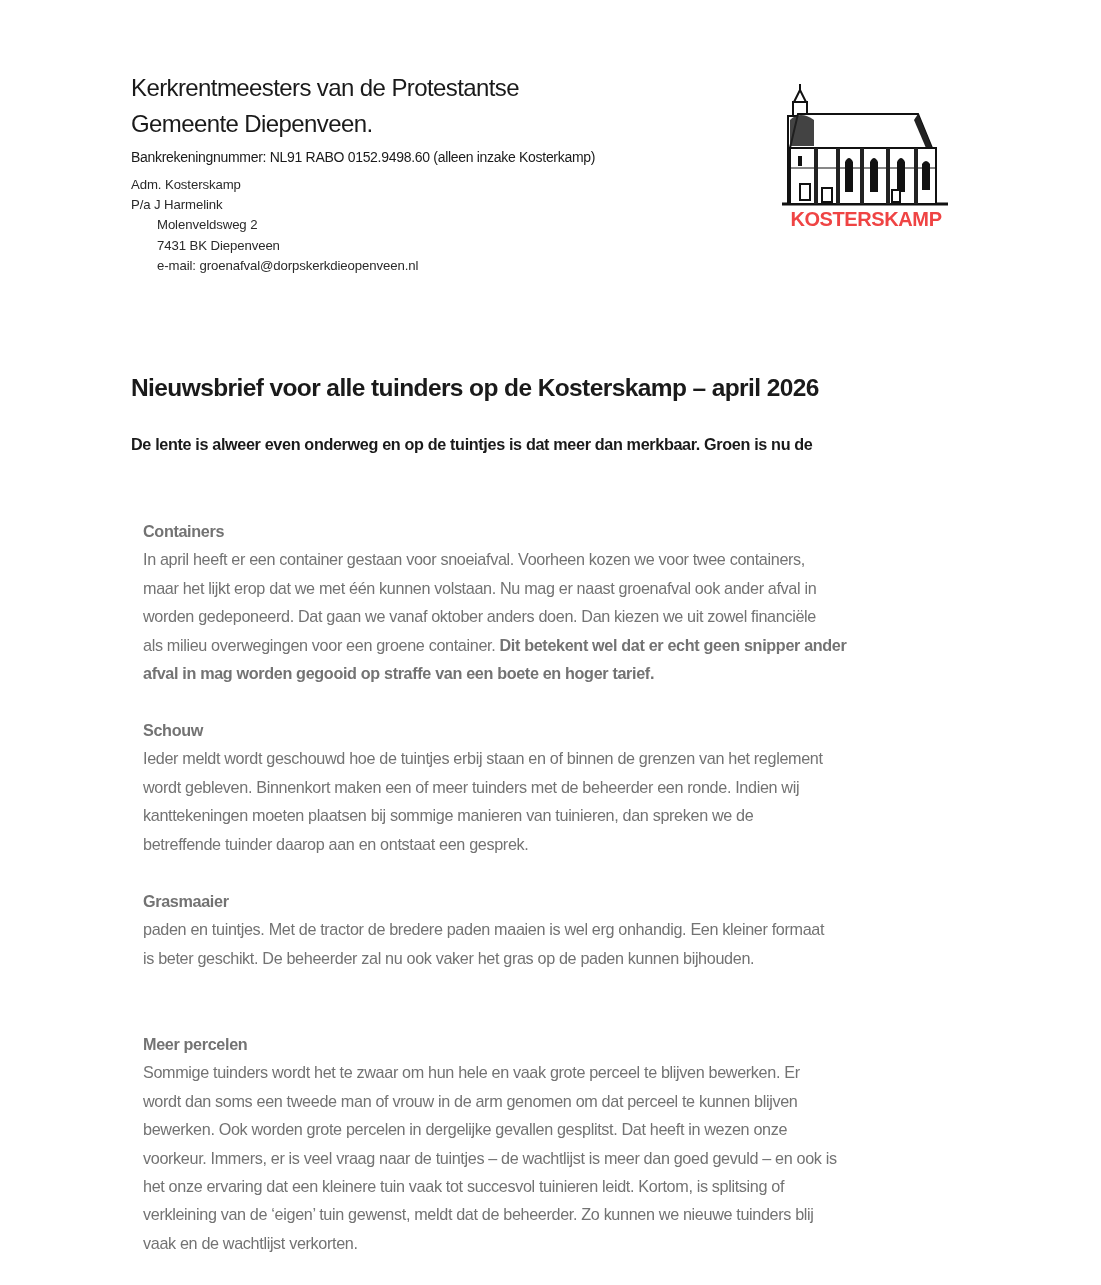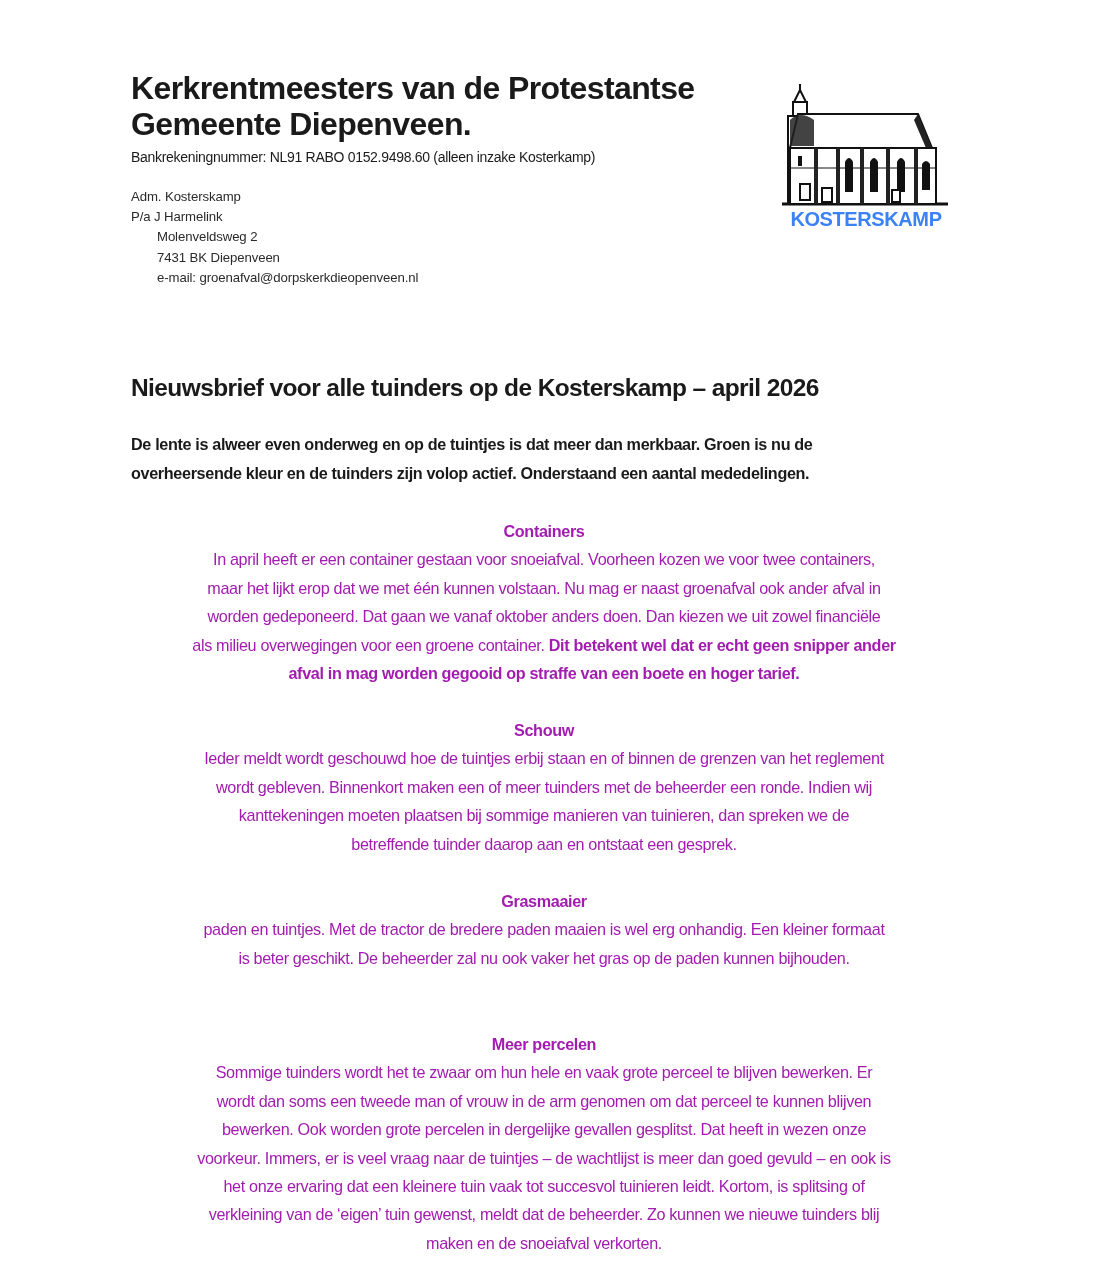--- a/index.html
+++ b/index.html
@@ -20,40 +20,40 @@
       left: 0; top: 0;
       width: 1101px;
       height: 1285px;
       background: #ffffff;
     }
     .org-title {
       position: absolute;
       left: 131px;
       top: 70px;
       width: 620px;
-      font-size: 32px;
+      font-size: 24px;
       line-height: 36px;
-      font-weight: bold;
+      font-weight: normal;
       letter-spacing: -0.6px;
       color: #1a1a1a;
       margin: 0;
     }
     .bank-line {
       position: absolute;
       left: 131px;
       top: 149px;
       font-size: 14px;
       font-weight: normal;
       letter-spacing: -0.3px;
       color: #1a1a1a;
     }
     .address {
       position: absolute;
       left: 131px;
-      top: 187px;
+      top: 175px;
       font-size: 13.2px;
       line-height: 20.2px;
       color: #2a2a2a;
       letter-spacing: -0.1px;
     }
     .address .indent { padding-left: 26px; }
     .logo {
       position: absolute;
       left: 778px;
       top: 80px;
@@ -63,21 +63,21 @@
     .logo svg { display: block; }
     .logo-text {
       position: absolute;
       left: 0;
       top: 128px;
       width: 176px;
       text-align: center;
       font-size: 20px;
       font-weight: bold;
       letter-spacing: -0.4px;
-      color: #3b82f6;
+      color: #ef4444;
     }
     .newsletter-title {
       position: absolute;
       left: 131px;
       top: 374px;
       font-size: 24.5px;
       font-weight: bold;
       letter-spacing: -0.6px;
       color: #1a1a1a;
       margin: 0;
@@ -91,27 +91,26 @@
       width: 850px;
       font-size: 16.2px;
       line-height: 28.5px;
       font-weight: bold;
       letter-spacing: -0.35px;
       color: #1a1a1a;
       margin: 0;
     }
     .section {
       position: absolute;
-      left: 119px;
+      left: 143px;
       width: 850px;
       font-size: 16.2px;
       line-height: 28.4px;
       letter-spacing: -0.35px;
-      color: #a21caf;
-      text-align: center;
+      color: #737373;
     }
     .section h2 {
       margin: 0;
       font-size: 16.2px;
       font-weight: bold;
       line-height: 28.4px;
     }
     .section p { margin: 0; }
     .section .line { display: block; white-space: nowrap; }
     .section strong { font-weight: bold; }
@@ -171,21 +170,20 @@
       <rect x="44" y="108" width="10" height="14" fill="#fff" stroke="#111" stroke-width="2"></rect>
       <rect x="114" y="110" width="8" height="12" fill="#fff" stroke="#111" stroke-width="2"></rect>
     </svg>
     <div class="logo-text">KOSTERSKAMP</div>
   </div>
 
   <h1 class="newsletter-title">Nieuwsbrief voor alle tuinders op de Kosterskamp – april 2026</h1>
 
   <p class="intro">
     <span style="display:block">De lente is alweer even onderweg en op de tuintjes is dat meer dan merkbaar. Groen is nu de</span>
-    <span style="display:block">overheersende kleur en de tuinders zijn volop actief. Onderstaand een aantal mededelingen.</span>
   </p>
 
   <div class="section" style="top:517px;">
     <h2>Containers</h2>
     <p>
       <span class="line">In april heeft er een container gestaan voor snoeiafval. Voorheen kozen we voor twee containers,</span>
       <span class="line">maar het lijkt erop dat we met één kunnen volstaan. Nu mag er naast groenafval ook ander afval in</span>
       <span class="line">worden gedeponeerd. Dat gaan we vanaf oktober anders doen. Dan kiezen we uit zowel financiële</span>
       <span class="line"><span>als milieu overwegingen voor een groene container. </span><strong>Dit betekent wel dat er echt geen snipper ander</strong></span>
       <strong class="line">afval in mag worden gegooid op straffe van een boete en hoger tarief.</strong>
@@ -212,17 +210,17 @@
 
   <div class="section" style="top:1030px;">
     <h2>Meer percelen</h2>
     <p>
       <span class="line">Sommige tuinders wordt het te zwaar om hun hele en vaak grote perceel te blijven bewerken. Er</span>
       <span class="line">wordt dan soms een tweede man of vrouw in de arm genomen om dat perceel te kunnen blijven</span>
       <span class="line">bewerken. Ook worden grote percelen in dergelijke gevallen gesplitst. Dat heeft in wezen onze</span>
       <span class="line">voorkeur. Immers, er is veel vraag naar de tuintjes – de wachtlijst is meer dan goed gevuld – en ook is</span>
       <span class="line">het onze ervaring dat een kleinere tuin vaak tot succesvol tuinieren leidt. Kortom, is splitsing of</span>
       <span class="line">verkleining van de ‘eigen’ tuin gewenst, meldt dat de beheerder. Zo kunnen we nieuwe tuinders blij</span>
-      <span class="line">maken en de snoeiafval verkorten.</span>
+      <span class="line">vaak en de wachtlijst verkorten.</span>
     </p>
   </div>
 
 </div>
 
 </body></html>

